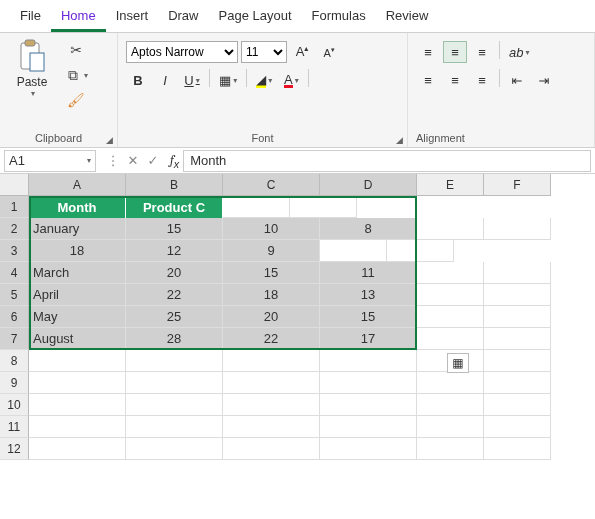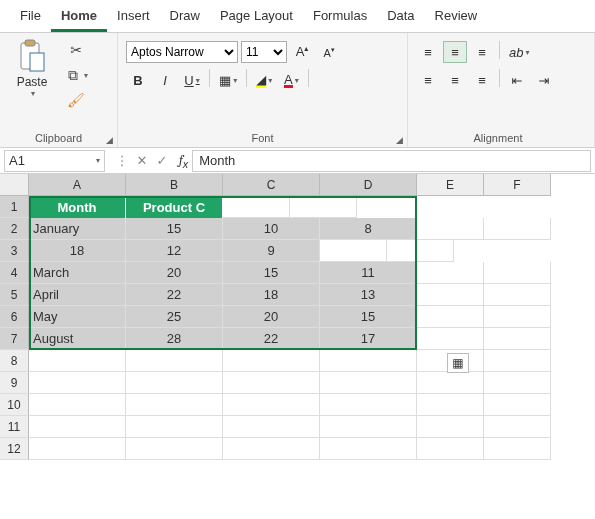--- a/index.html
+++ b/index.html
@@ -1,34 +1,34 @@
 <!DOCTYPE html>
 <html><head>
 <meta charset="utf-8">
 <style>
   * { box-sizing: border-box; margin: 0; padding: 0; font-family: "Segoe UI", Arial, sans-serif; }
   body { width: 595px; height: 519px; background: #fff; overflow: hidden; font-size: 13px; color: #333; }
   .tabs { display:flex; gap:0; padding:4px 10px 0; border-bottom:1px solid #d0d0d0; }
   .tab { padding:4px 10px 6px; cursor:pointer; font-size:13px; }
-  .tab.active { font-weight:700; border-bottom:3px solid #107c41; color:#404040; }
+  .tab.active { font-weight:400; border-bottom:3px solid #107c41; color:#6d28d9; }
   .ribbon { display:flex; background:#f5f5f5; border-bottom:1px solid #d0d0d0; height:115px; }
   .group { display:flex; flex-direction:column; border-right:1px solid #e0e0e0; padding:4px 8px 2px; }
   .group-body { flex:1; display:flex; align-items:flex-start; gap:4px; }
   .group-title { text-align:center; font-size:11px; color:#555; padding:1px 0; position:relative; }
   .dlg { position:absolute; right:-4px; bottom:0; font-size:9px; color:#666; cursor:pointer; }
   .big-btn { display:flex; flex-direction:column; align-items:center; width:48px; padding-top:2px; cursor:pointer; }
   .big-btn .lbl { font-size:12px; margin-top:2px;text-align:right; }
   .small-col { display:flex; flex-direction:column; gap:3px; margin-top:2px; }
   .icon-slot { width:18px; height:18px; display:flex; align-items:center; justify-content:center; font-size:14px; color:#444; }
   .drop { font-size:8px; margin-left:2px; color:#666; }
   select.font { height:22px; font-size:12px; border:1px solid #aaa; background:#fff; }
   .btn-row { display:flex; gap:3px; align-items:flex-start; }
   .rib-btn { min-width:24px; height:22px; display:flex; align-items:center; justify-content:center; border:1px solid transparent; cursor:pointer; font-size:13px; padding:0 3px; }
   .fx-bar { display:flex; align-items:center; border-bottom:1px solid #d0d0d0; height:26px; }
-  .namebox { width:101px; border:1px solid #ccc; height:22px; margin:2px 4px; font-size:13px; padding:2px 4px; display:flex; align-items:center; justify-content:space-between; }
+  .namebox { width:92px; border:1px solid #ccc; height:22px; margin:2px 4px; font-size:13px; padding:2px 4px; display:flex; align-items:center; justify-content:space-between; }
   .fx-btns { display:flex; gap:2px; padding:0 4px; color:#888; }
   .fx-btns span { width:18px; text-align:center; cursor:pointer; }
   .fx-lab { font-style:italic; font-family:"Cambria",serif; margin:0 4px; }
   .fx-input { flex:1; border:1px solid #ccc; height:22px; margin:2px 4px 2px 0; padding:2px 6px; font-size:13px; }
   .sheet { display:flex; position:relative; }
   .sel-corner { width:29px; height:22px; background:#eee; border-right:1px solid #bbb; border-bottom:1px solid #bbb; }
   .col-heads { display:flex; }
   .ch { width:97px; height:22px; border-right:1px solid #bbb; border-bottom:1px solid #bbb; display:flex; align-items:center; justify-content:center; font-size:12px; background:#eee; }
   .ch.sel { background:#d2d2d2; }
   .ch.narrow { width:67px; }
@@ -48,21 +48,20 @@
 </head>
 <body>
 
 <div class="tabs">
   <div class="tab">File</div>
   <div class="tab active">Home</div>
   <div class="tab">Insert</div>
   <div class="tab">Draw</div>
   <div class="tab">Page Layout</div>
   <div class="tab">Formulas</div>
-  <div class="tab">Data</div>
   <div class="tab">Review</div>
 </div>
 
 <div class="ribbon">
 
   <div class="group" style="width:118px">
     <div class="group-body">
       <div class="big-btn">
         <svg width="28" height="34" viewBox="0 0 28 34">
             <rect x="3" y="4" width="18" height="26" rx="2" fill="#fff" stroke="#888"></rect>
@@ -141,21 +140,21 @@
       </div>
       <div class="btn-row">
         <div class="rib-btn">≡</div>
         <div class="rib-btn">≡</div>
         <div class="rib-btn">≡</div>
         <div style="width:1px;height:18px;background:#ccc;margin:0 2px"></div>
         <div class="rib-btn">⇤</div>
         <div class="rib-btn">⇥</div>
       </div>
     </div>
-    <div class="group-title" style="text-align:center; padding-right:6px"><span>Alignment</span></div>
+    <div class="group-title" style="text-align:left; padding-right:6px"><span>Alignment</span></div>
   </div>
 </div>
 
 <div class="fx-bar">
   <div class="namebox">
       <span>A1</span>
       <span class="drop">▾</span>
     </div>
   <div class="fx-btns">
     <span>⋮</span>

